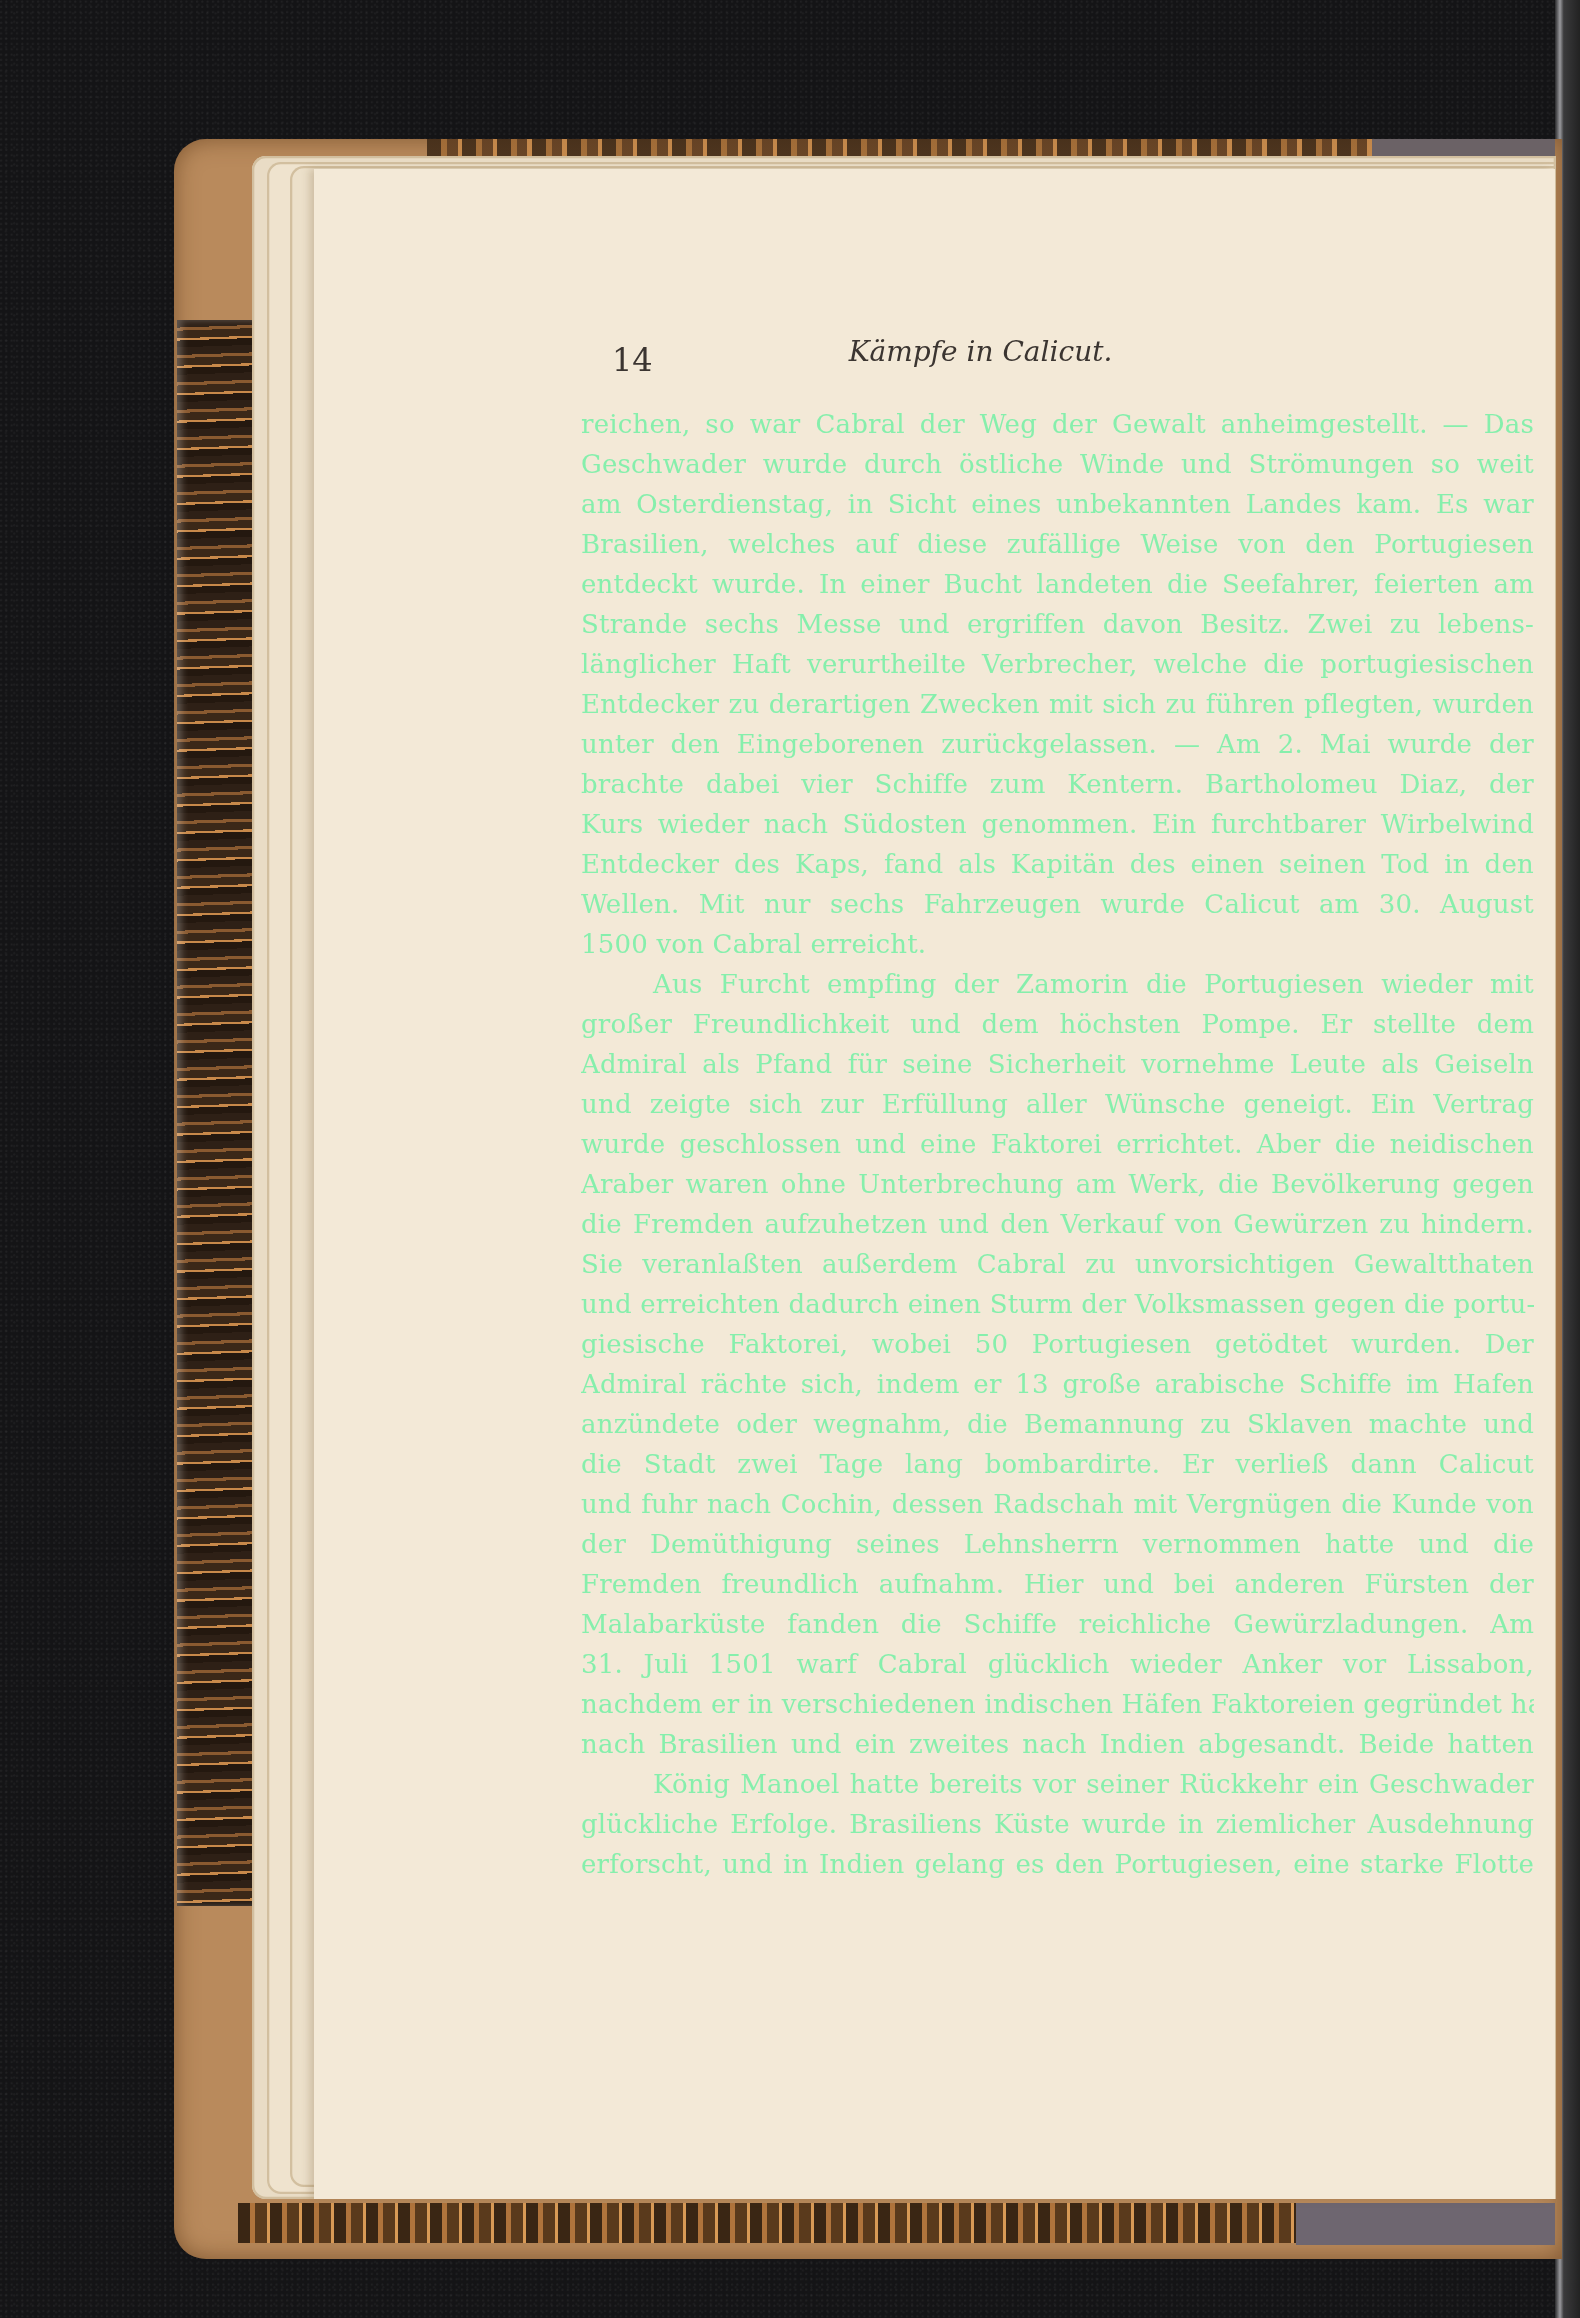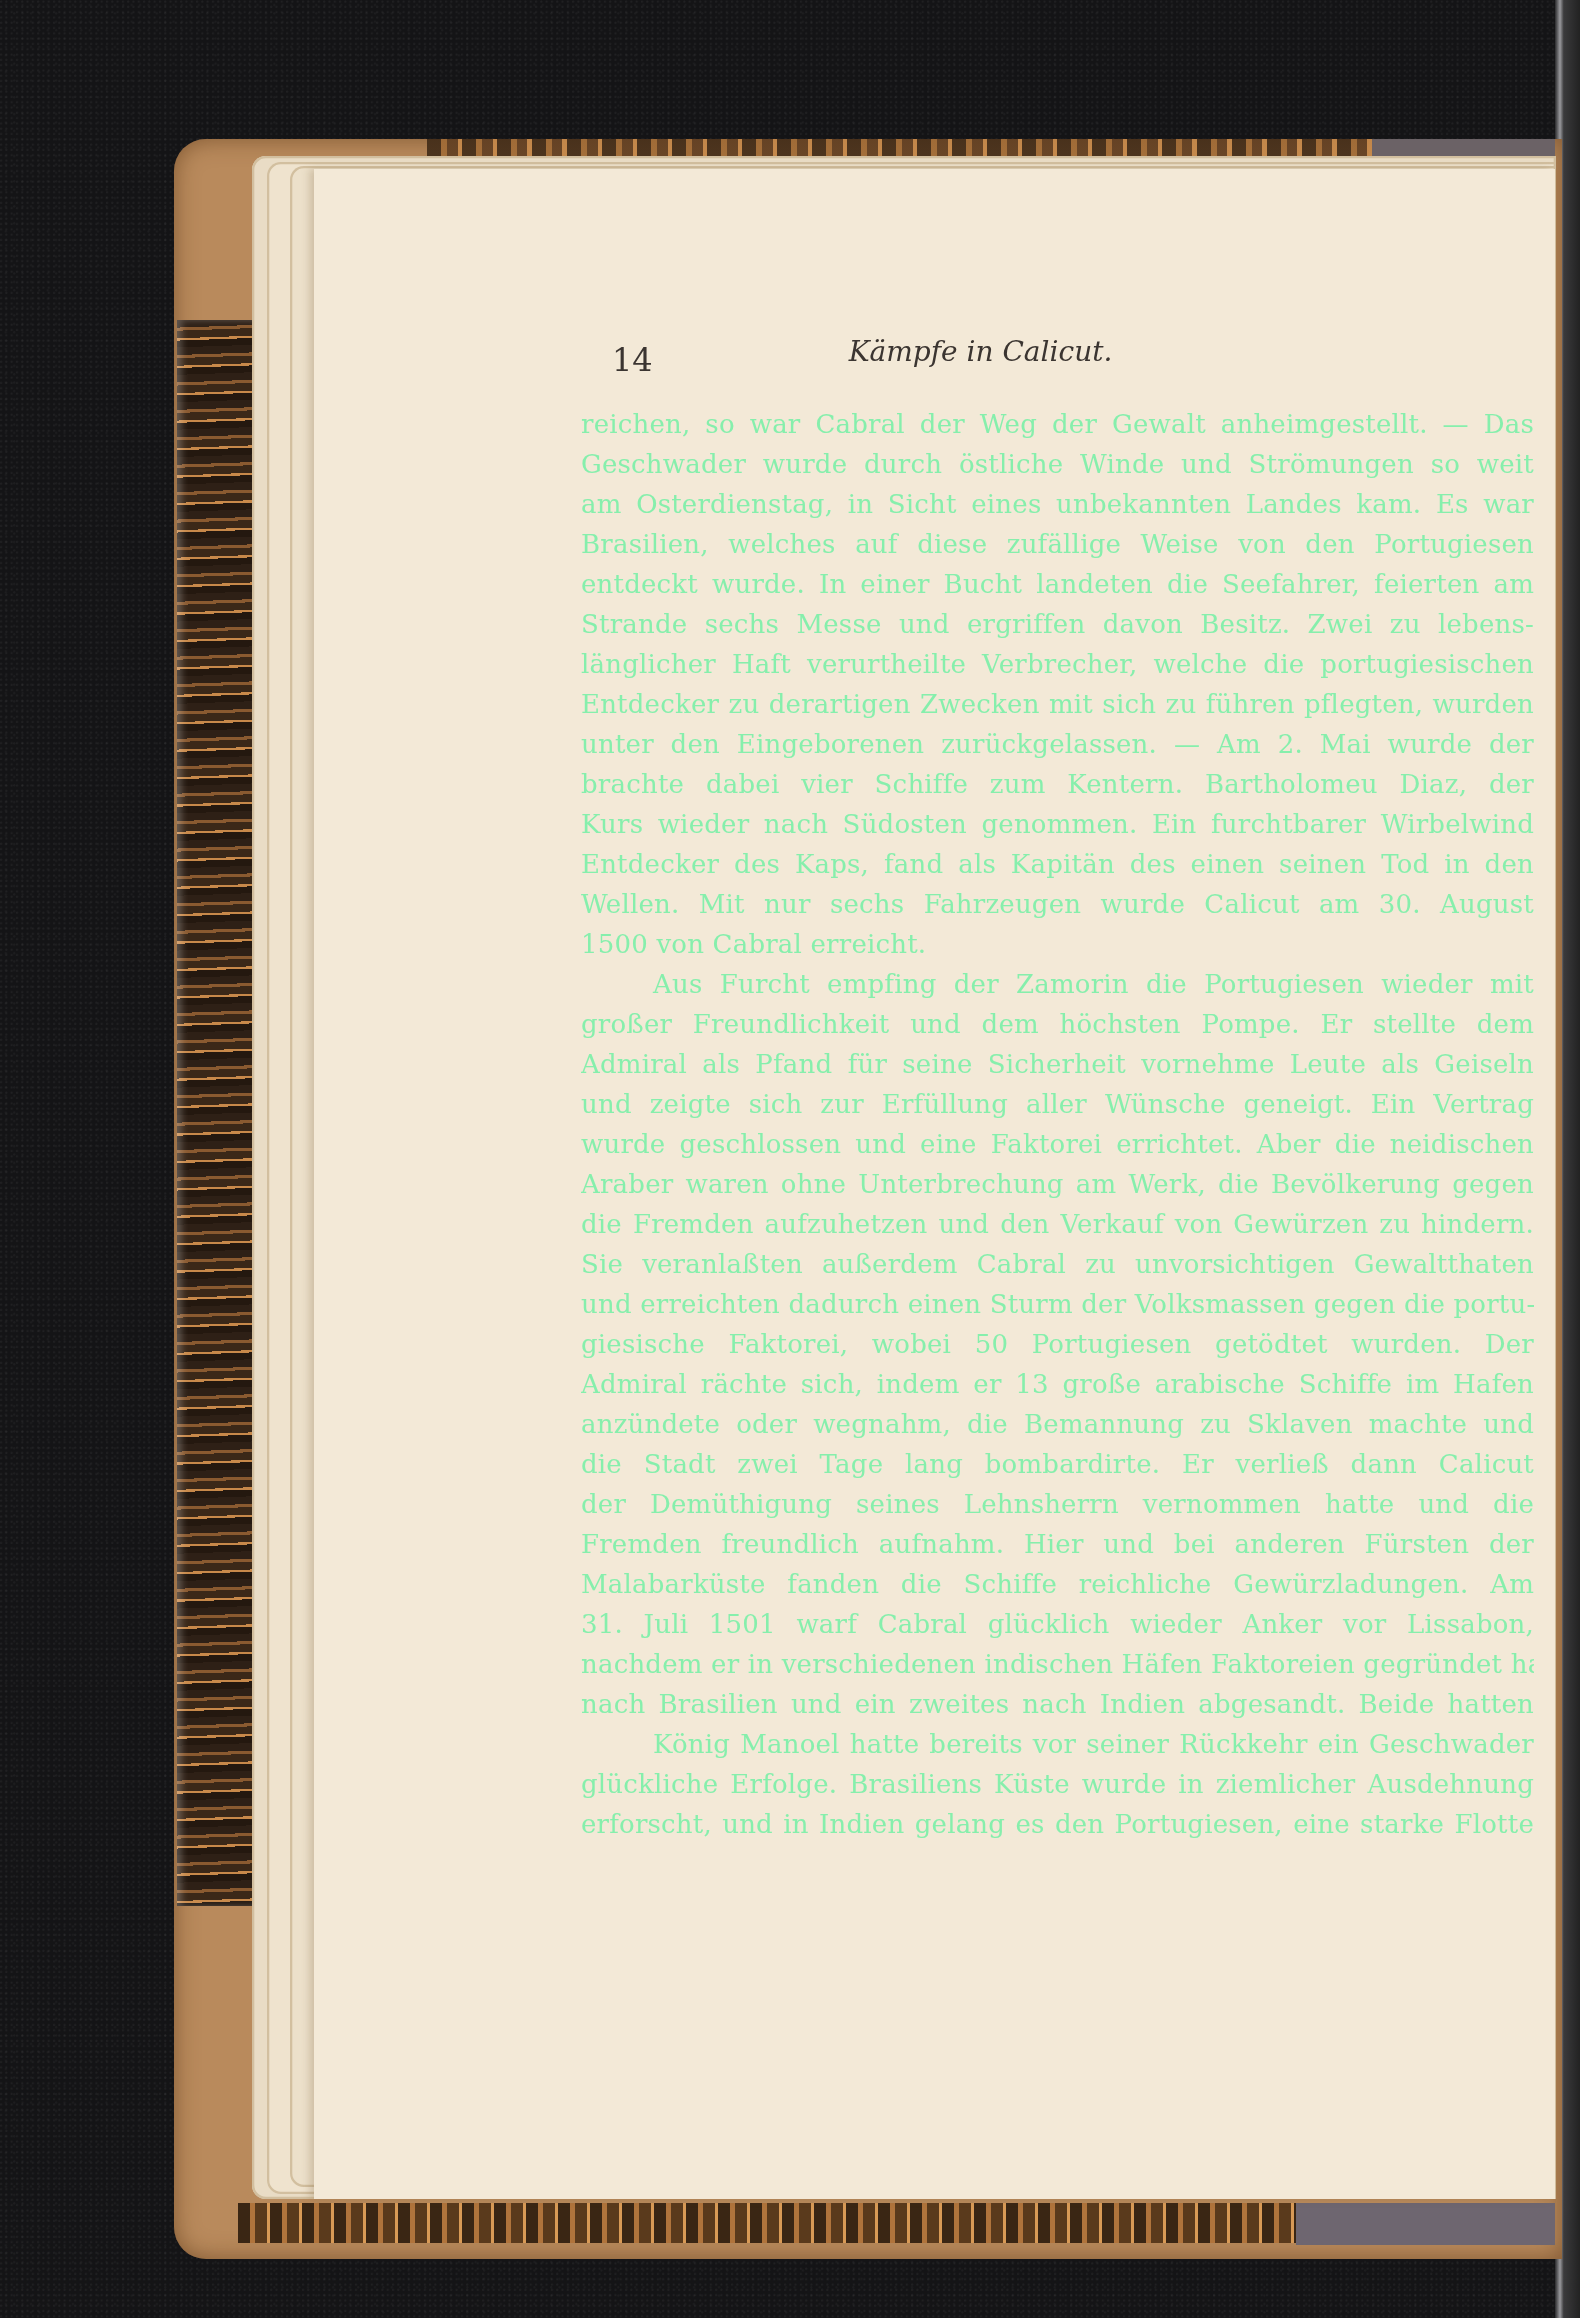--- a/index.html
+++ b/index.html
@@ -115,20 +115,21 @@
   <span class="line">und zeigte sich zur Erfüllung aller Wünsche geneigt. Ein Vertrag</span>
   <span class="line">wurde geschlossen und eine Faktorei errichtet. Aber die neidischen</span>
   <span class="line">Araber waren ohne Unterbrechung am Werk, die Bevölkerung gegen</span>
   <span class="line">die Fremden aufzuhetzen und den Verkauf von Gewürzen zu hindern.</span>
   <span class="line">Sie veranlaßten außerdem Cabral zu unvorsichtigen Gewaltthaten</span>
   <span class="line">und erreichten dadurch einen Sturm der Volksmassen gegen die portu-</span>
   <span class="line">giesische Faktorei, wobei 50 Portugiesen getödtet wurden. Der</span>
   <span class="line">Admiral rächte sich, indem er 13 große arabische Schiffe im Hafen</span>
   <span class="line">anzündete oder wegnahm, die Bemannung zu Sklaven machte und</span>
   <span class="line">die Stadt zwei Tage lang bombardirte. Er verließ dann Calicut</span>
+  <span class="line">und fuhr nach Cochin, dessen Radschah mit Vergnügen die Kunde von</span>
   <span class="line">der Demüthigung seines Lehnsherrn vernommen hatte und die</span>
   <span class="line">Fremden freundlich aufnahm. Hier und bei anderen Fürsten der</span>
   <span class="line">Malabarküste fanden die Schiffe reichliche Gewürzladungen. Am</span>
   <span class="line">31. Juli 1501 warf Cabral glücklich wieder Anker vor Lissabon,</span>
   <span class="line last">nachdem er in verschiedenen indischen Häfen Faktoreien gegründet hatte.</span>
   <span class="line">nach Brasilien und ein zweites nach Indien abgesandt. Beide hatten</span>
   <span class="line indent">König Manoel hatte bereits vor seiner Rückkehr ein Geschwader</span>
   <span class="line">glückliche Erfolge. Brasiliens Küste wurde in ziemlicher Ausdehnung</span>
   <span class="line">erforscht, und in Indien gelang es den Portugiesen, eine starke Flotte</span>
 </div>

